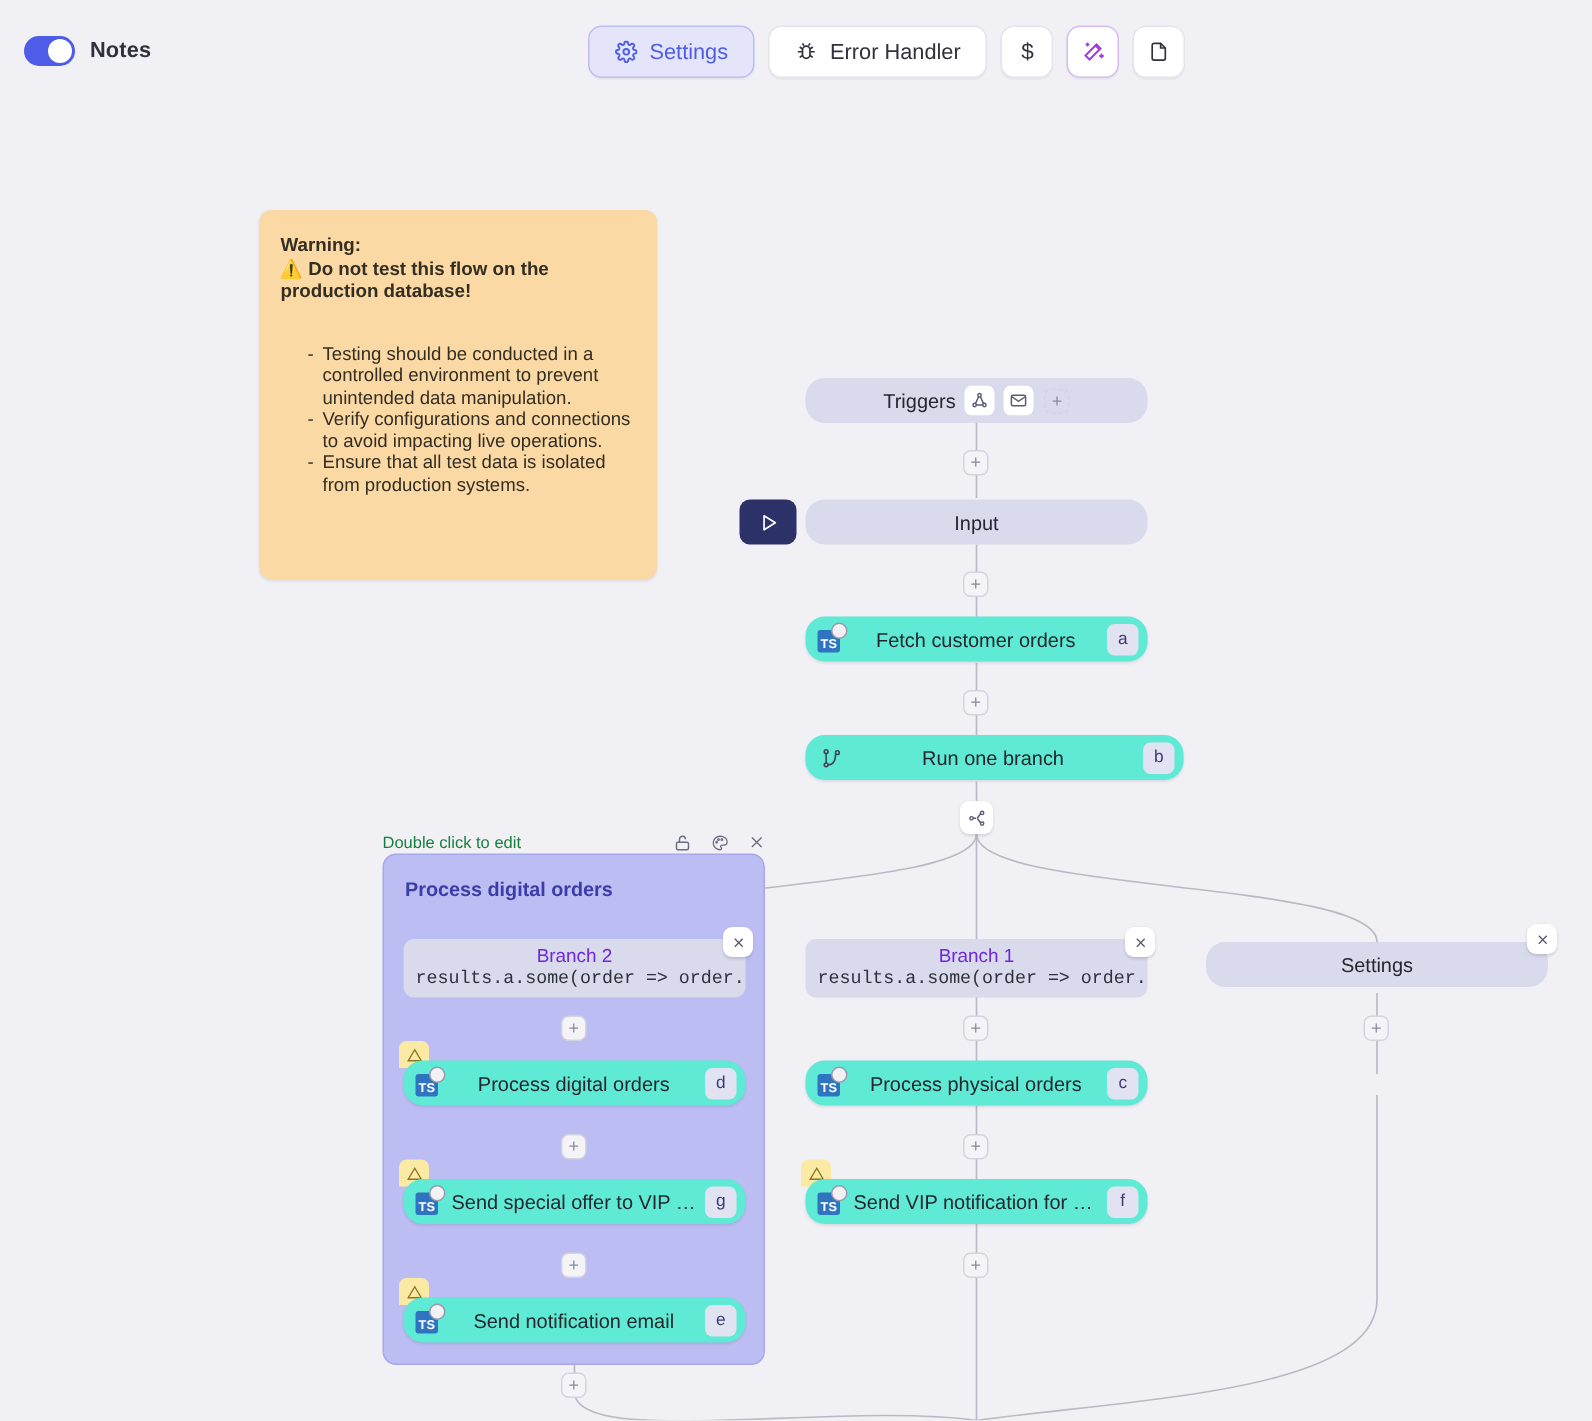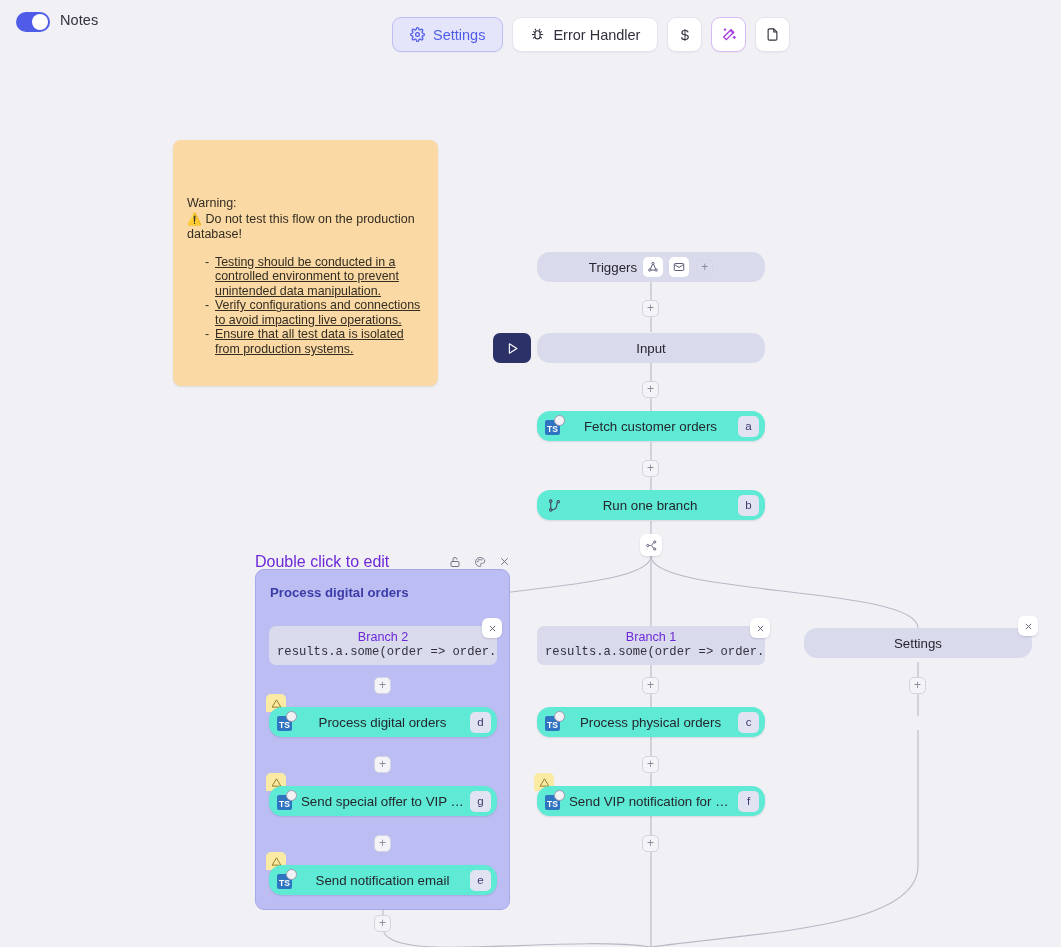--- a/index.html
+++ b/index.html
@@ -6,21 +6,21 @@
   html, body {
     width: 1061px; height: 947px;
     background: #f0f0f5;
     font-family: "Liberation Sans", sans-serif;
     overflow: hidden;
   }
   #root { position: relative; width: 1061px; height: 947px; background: #f0f0f5; }
 
   
   .topbar { position: absolute; left: 0; top: 0; width: 1061px; height: 66px; }
-  .notes-wrap { position: absolute; left: 16px; top: 12px; display: flex; align-items: flex-start; gap: 10px; }
+  .notes-wrap { position: absolute; left: 16px; top: 24px; display: flex; align-items: center; gap: 10px; font-weight: bold; }
   .toggle { width: 34px; height: 20px; border-radius: 10px; background: #4f5ce8; position: relative; cursor: pointer; }
   .toggle .knob { position: absolute; right: 2px; top: 2px; width: 16px; height: 16px; border-radius: 50%; background: #fff; }
   .notes-label { font-size: 14.5px; color: #30313d; letter-spacing: .1px; }
 
   .tbgroup { position: absolute; left: 392px; top: 17px; display: flex; align-items: center; gap: 9px; }
   .tbbtn {
     height: 35px; border-radius: 9px; background: #fff; border: 1px solid #e4e4ee;
     display: flex; align-items: center; justify-content: center; gap: 8px;
     font-size: 14.5px; color: #30313d; cursor: pointer; padding: 0 17px;
     box-shadow: 0 1px 1px rgba(30,30,60,.04);
@@ -33,23 +33,23 @@
   
   .canvas { position: absolute; left: 0; top: 66px; width: 1061px; height: 881px; }
   .edges { position: absolute; left: 0; top: 0; width: 1061px; height: 881px; pointer-events: none; }
 
   
   .note {
     position: absolute; left: 173px; top: 74px; width: 265px; height: 246px;
     background: #fad9a5; border-radius: 8px; padding: 16px 14px 14px 14px;
     color: #332d22; box-shadow: 0 1px 2px rgba(40,30,10,.10);
   }
-  .note-t { font-size: 12.5px; font-weight: normal; line-height: 15.5px; margin-top: 40px; }
+  .note-t { font-size: 12.5px; font-weight: bold; line-height: 15.5px; }
   .note-t .warnico { font-size: 12px; }
-  .note ul { margin: 12px 0 0 18px; padding: 0; list-style: none; text-decoration: underline; }
+  .note ul { margin: 26px 0 0 18px; padding: 0; list-style: none; }
   .note li { font-size: 12.4px; line-height: 14.6px; margin-bottom: 0px; position: relative; padding-left: 10px; }
   .note li:before { content: "-"; position: absolute; left: 0; top: 0; }
 
   
   .node {
     position: absolute; height: 30px; border-radius: 13px;
     display: flex; align-items: center; font-size: 13.3px; color: #26262e;
   }
   .node.lav { background: #d9daec; }
   .node.white { background: #5eead4; box-shadow: 0 1px 2px rgba(40,40,80,.13); }
@@ -108,21 +108,21 @@
   }
   .bcond .bname { font-size: 12.6px; color: #6d28d9; line-height: 15px; }
   .bcond .bcode { font-size: 12.2px; color: #30313d; font-family: "Liberation Mono", monospace; white-space: nowrap; line-height: 15px; }
 
   
   .group {
     position: absolute; left: 255px; top: 503px; width: 255px; height: 341px;
     background: #bcbdf2; border: 1.5px solid #a7a8ea; border-radius: 9px;
   }
   .group-hdr { position: absolute; left: 255px; top: 487px; width: 255px; height: 17px; display: flex; align-items: center; }
-  .group-hdr .ghlabel { font-size: 16px; color: #6d28d9; }
+  .group-hdr .ghlabel { font-size: 11px; color: #15803d; }
   .group-hdr .ghicons { margin-left: auto; display: flex; align-items: center; gap: 13px; color: #6b6b80; }
   .group-title { position: absolute; left: 270px; top: 519px; font-size: 13.2px; font-weight: bold; color: #3c3ca8; }
 </style>
 </head>
 <body>
 
 <div id="root">
 
   <div class="topbar">
     <div class="notes-wrap">
@@ -269,21 +269,21 @@
             <span class="tsbox">TS</span>
             <span class="tsbadge"></span>
           </span>
       </span>
       <div class="ctr">Fetch customer orders</div>
       <div class="tag">a</div>
     </div>
 
     <div class="plusbtn" style="left:642px; top:394px;">+</div>
 
-    <div class="node white" style="left:537px; top:424px; width:228px;">
+    <div class="node white" style="left:537px; top:424px; width:252px;">
       <span class="lico" style="margin-left:10px;">
         <svg width="15" height="15" viewBox="0 0 24 24" fill="none" stroke="#43435a" stroke-width="1.7">
           <circle cx="6" cy="19" r="2"></circle>
             <circle cx="18" cy="6" r="2"></circle>
             <circle cx="6" cy="5" r="2"></circle>
           <path d="M6 7v10M8 19c6 0 8-5 8-11"></path>
         </svg>
       </span>
       <div class="ctr">Run one branch</div>
       <div class="tag">b</div>

